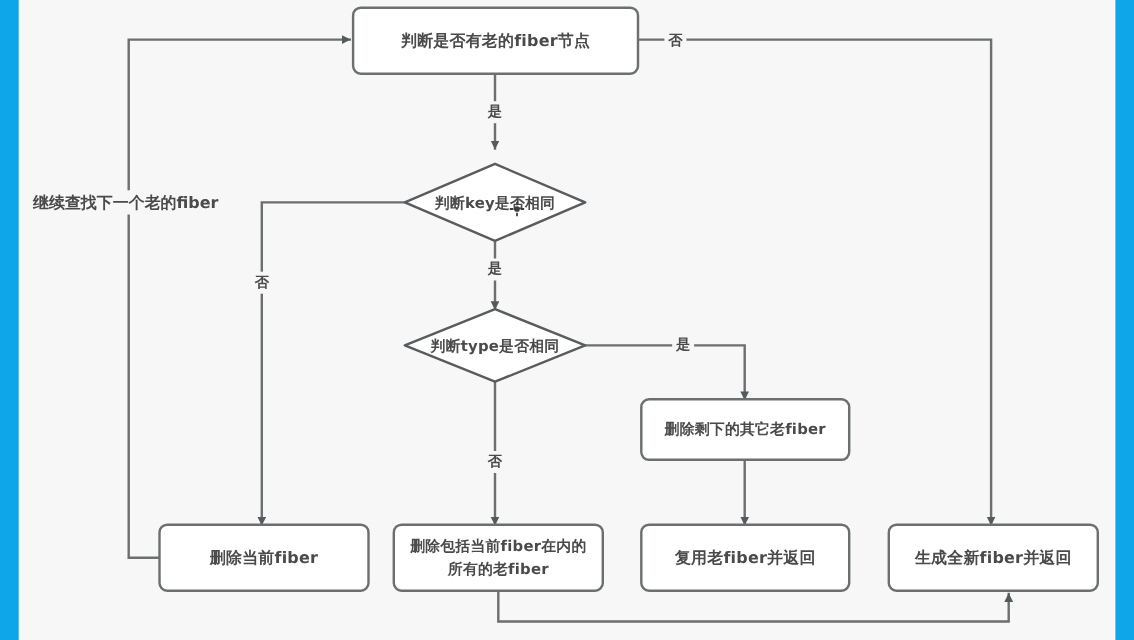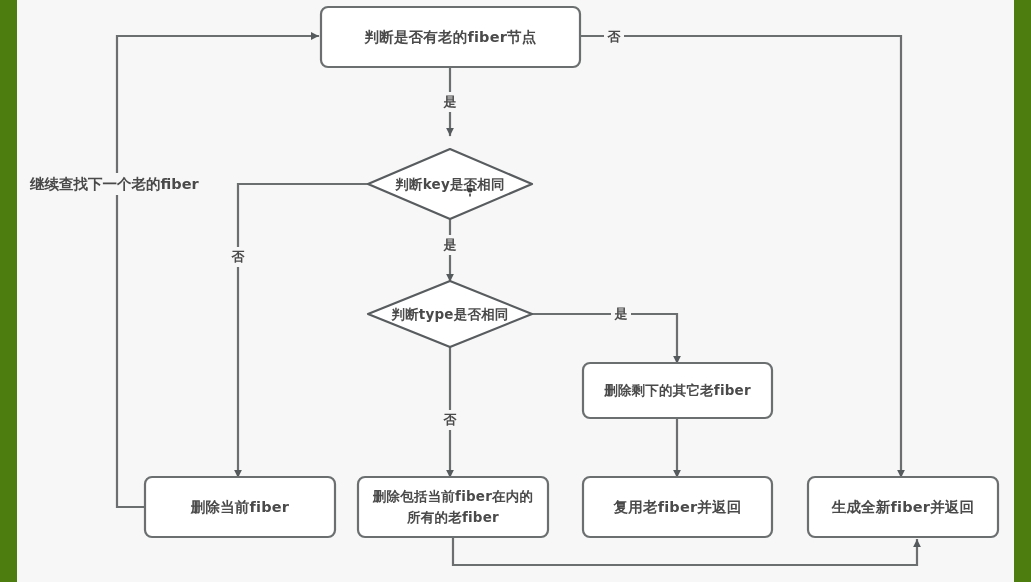--- a/index.html
+++ b/index.html
@@ -10,21 +10,21 @@
   body {
     width: 1031px;
     height: 582px;
     overflow: hidden;
     font-family: "DejaVu Sans", "Liberation Sans", sans-serif;
   }
   #canvas {
     position: relative;
     width: 1031px;
     height: 582px;
-    background: #4d7c0f;
+    background: #0ea5e9;
   }
   .page-bg {
     position: absolute;
     left: 17px;
     top: 0;
     width: 997px;
     height: 582px;
     background: #f7f7f7;
   }
   svg.flow {

